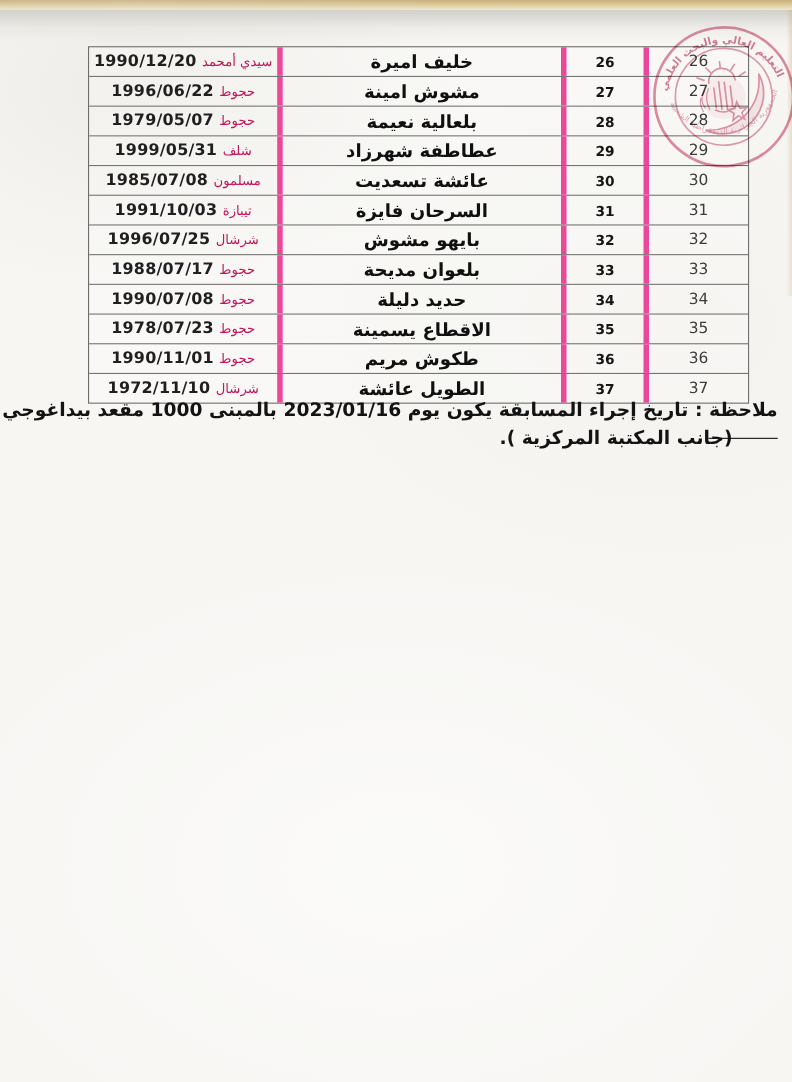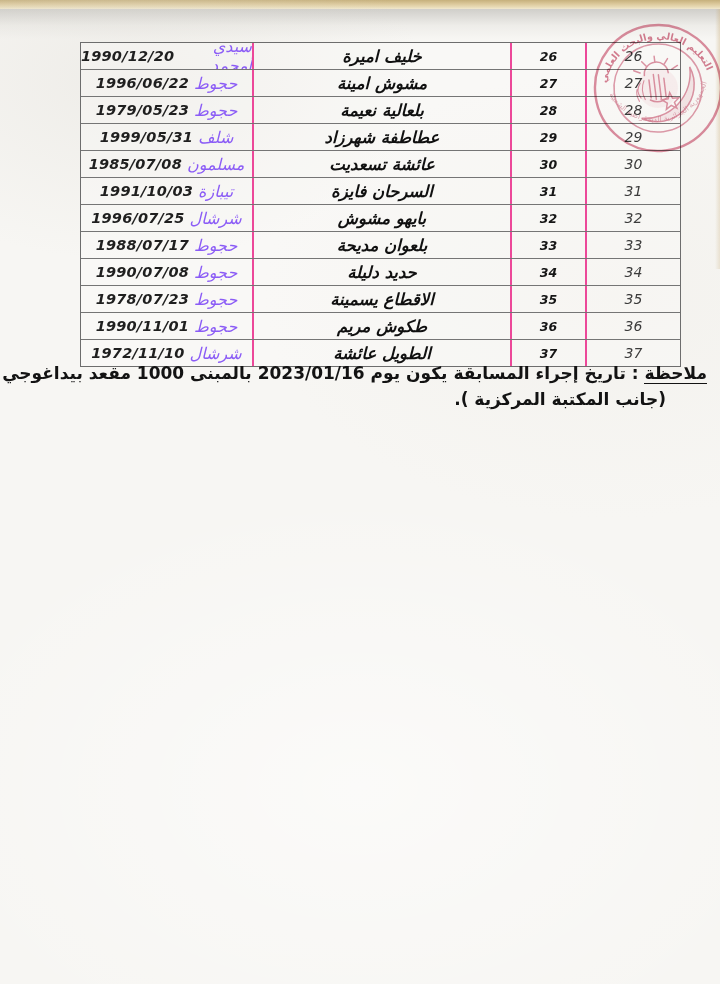--- a/index.html
+++ b/index.html
@@ -16,38 +16,38 @@
   .scan-right{position:absolute;right:0;top:9px;width:5px;height:260px;
     background:linear-gradient(90deg,rgba(200,172,120,0),rgba(200,172,120,.38));}
   .paper-mottle{position:absolute;inset:0;pointer-events:none;
     background:
       radial-gradient(420px 260px at 18% 8%,rgba(222,219,212,.35),rgba(222,219,212,0) 70%),
       radial-gradient(500px 320px at 85% 30%,rgba(240,238,233,.5),rgba(240,238,233,0) 70%),
       radial-gradient(600px 400px at 50% 80%,rgba(255,255,255,.5),rgba(255,255,255,0) 75%);}
 
   
   .table{position:absolute;left:80px;top:42px;width:601px;
-    border:1px solid #6d6d6d;box-sizing:border-box;background:rgba(255,255,255,.25);font-style:italic;}
+    border:1px solid #6d6d6d;box-sizing:border-box;background:rgba(255,255,255,.25);}
   .tr{display:grid;grid-template-columns:171px 258px 75px 1fr;height:26px;
     border-bottom:1px solid #757575;}
   .tr:last-child{border-bottom:none;}
   .td{display:flex;align-items:center;justify-content:center;overflow:hidden;}
-  .td.b-l{border-left:2px solid #ec4899;}
+  .td.b-l{border-left:5px solid #ec4899;}
   .cell-dob{gap:5px;direction:ltr;}
   .dob-text{font-size:14.5px;font-weight:600;color:#1f1f1f;letter-spacing:.2px;}
-  .place-text{font-size:16px;color:#8b5cf6;direction:rtl;}
+  .place-text{font-size:12px;color:#be185d;direction:rtl;}
   .cell-name{direction:rtl;font-size:16.5px;font-weight:bold;color:#101010;}
   .cell-no{font-size:12.5px;font-weight:bold;color:#161616;}
   .cell-no2{font-size:14px;color:#3c3c3c;}
 
   
   .note{position:absolute;left:20px;top:360px;width:687px;direction:rtl;text-align:right;
     color:#131313;font-weight:bold;font-size:17px;line-height:26px;}
   .note-line1{white-space:nowrap;}
-  .note-label{border-bottom:1.6px solid #131313;padding-bottom:0;}
+  .note-label{border-bottom:1.6px solid #131313;padding-bottom:15px;}
   .note-line2{margin-right:41px;}
 
   
   .stamp{position:absolute;left:583px;top:13px;width:150px;height:150px;
     mix-blend-mode:multiply;opacity:.88;filter:blur(.3px);z-index:5;pointer-events:none;}
   .stamp text{font-family:"DejaVu Sans",sans-serif;}
 </style>
 </head>
 <body>
 
@@ -72,21 +72,21 @@
       <span class="dob-text">1996/06/22</span>
       <span class="place-text">حجوط</span>
     </div>
     <div class="td b-l cell-name">مشوش امينة</div>
     <div class="td b-l cell-no">27</div>
     <div class="td b-l cell-no2">27</div>
   </div>
 
   <div class="tr">
     <div class="td cell-dob">
-      <span class="dob-text">1979/05/23</span>
+      <span class="dob-text">1979/05/07</span>
       <span class="place-text">حجوط</span>
     </div>
     <div class="td b-l cell-name">بلعالية نعيمة</div>
     <div class="td b-l cell-no">28</div>
     <div class="td b-l cell-no2">28</div>
   </div>
 
   <div class="tr">
     <div class="td cell-dob">
       <span class="dob-text">1999/05/31</span>

